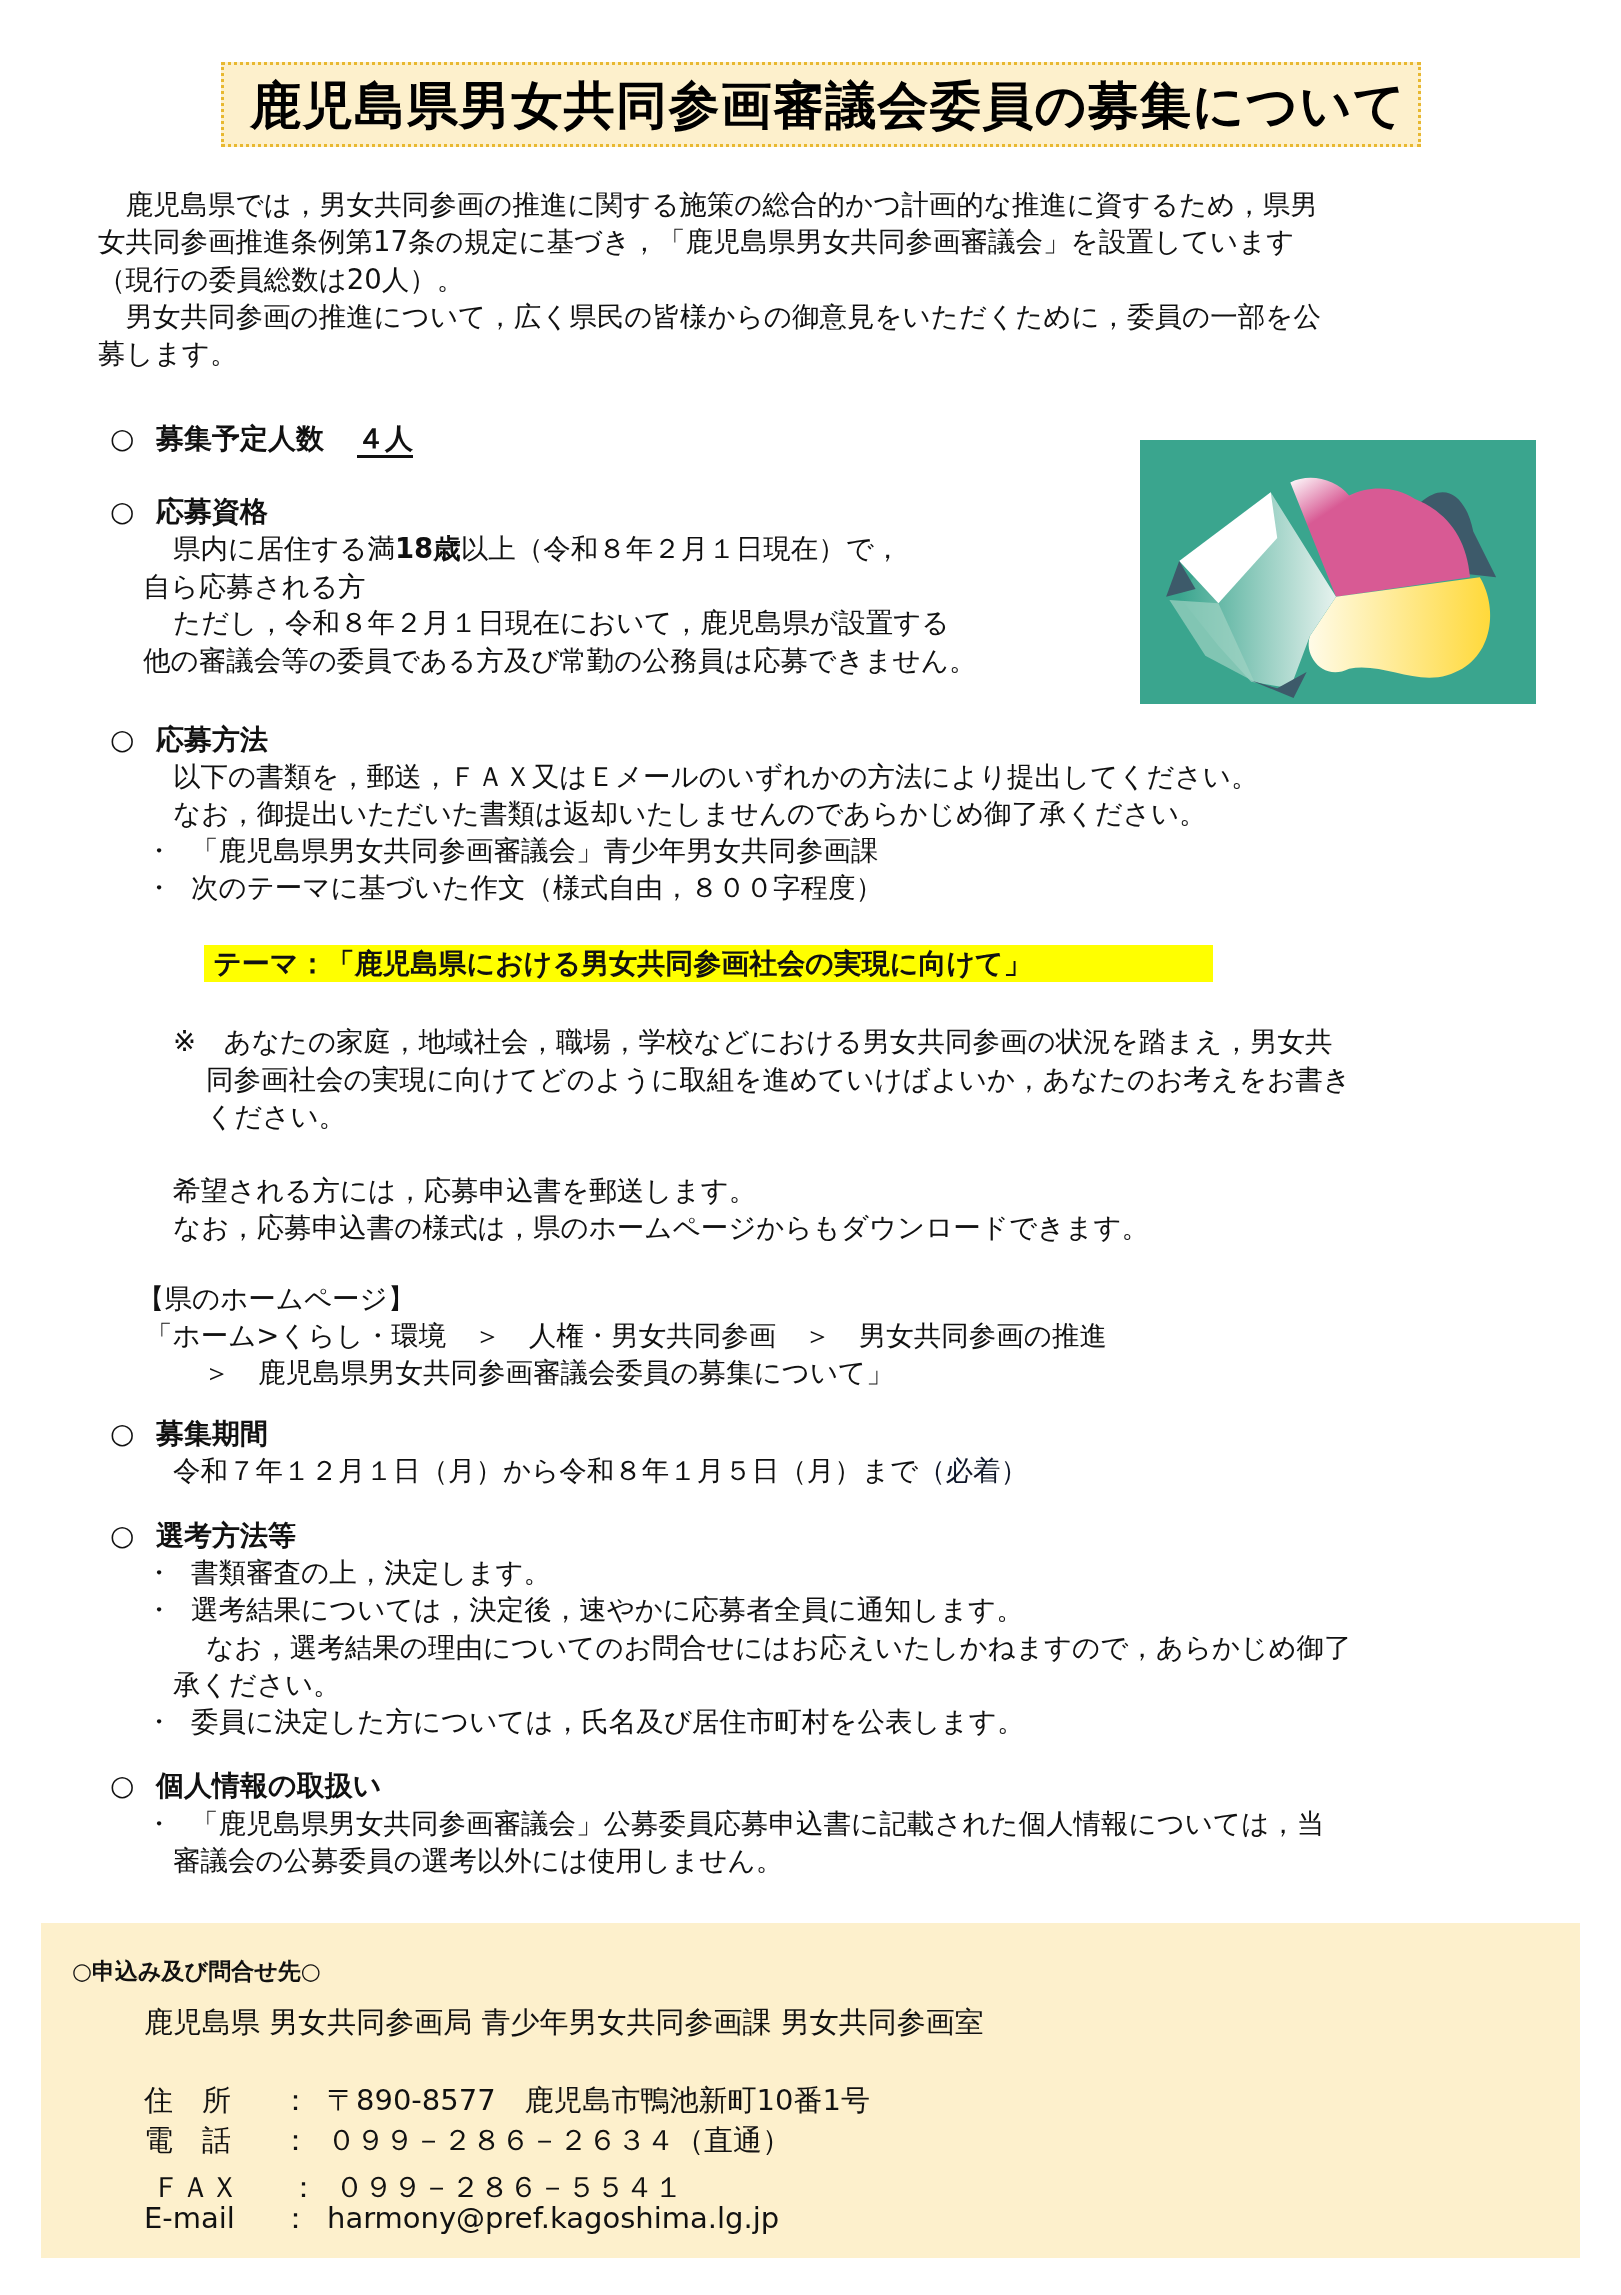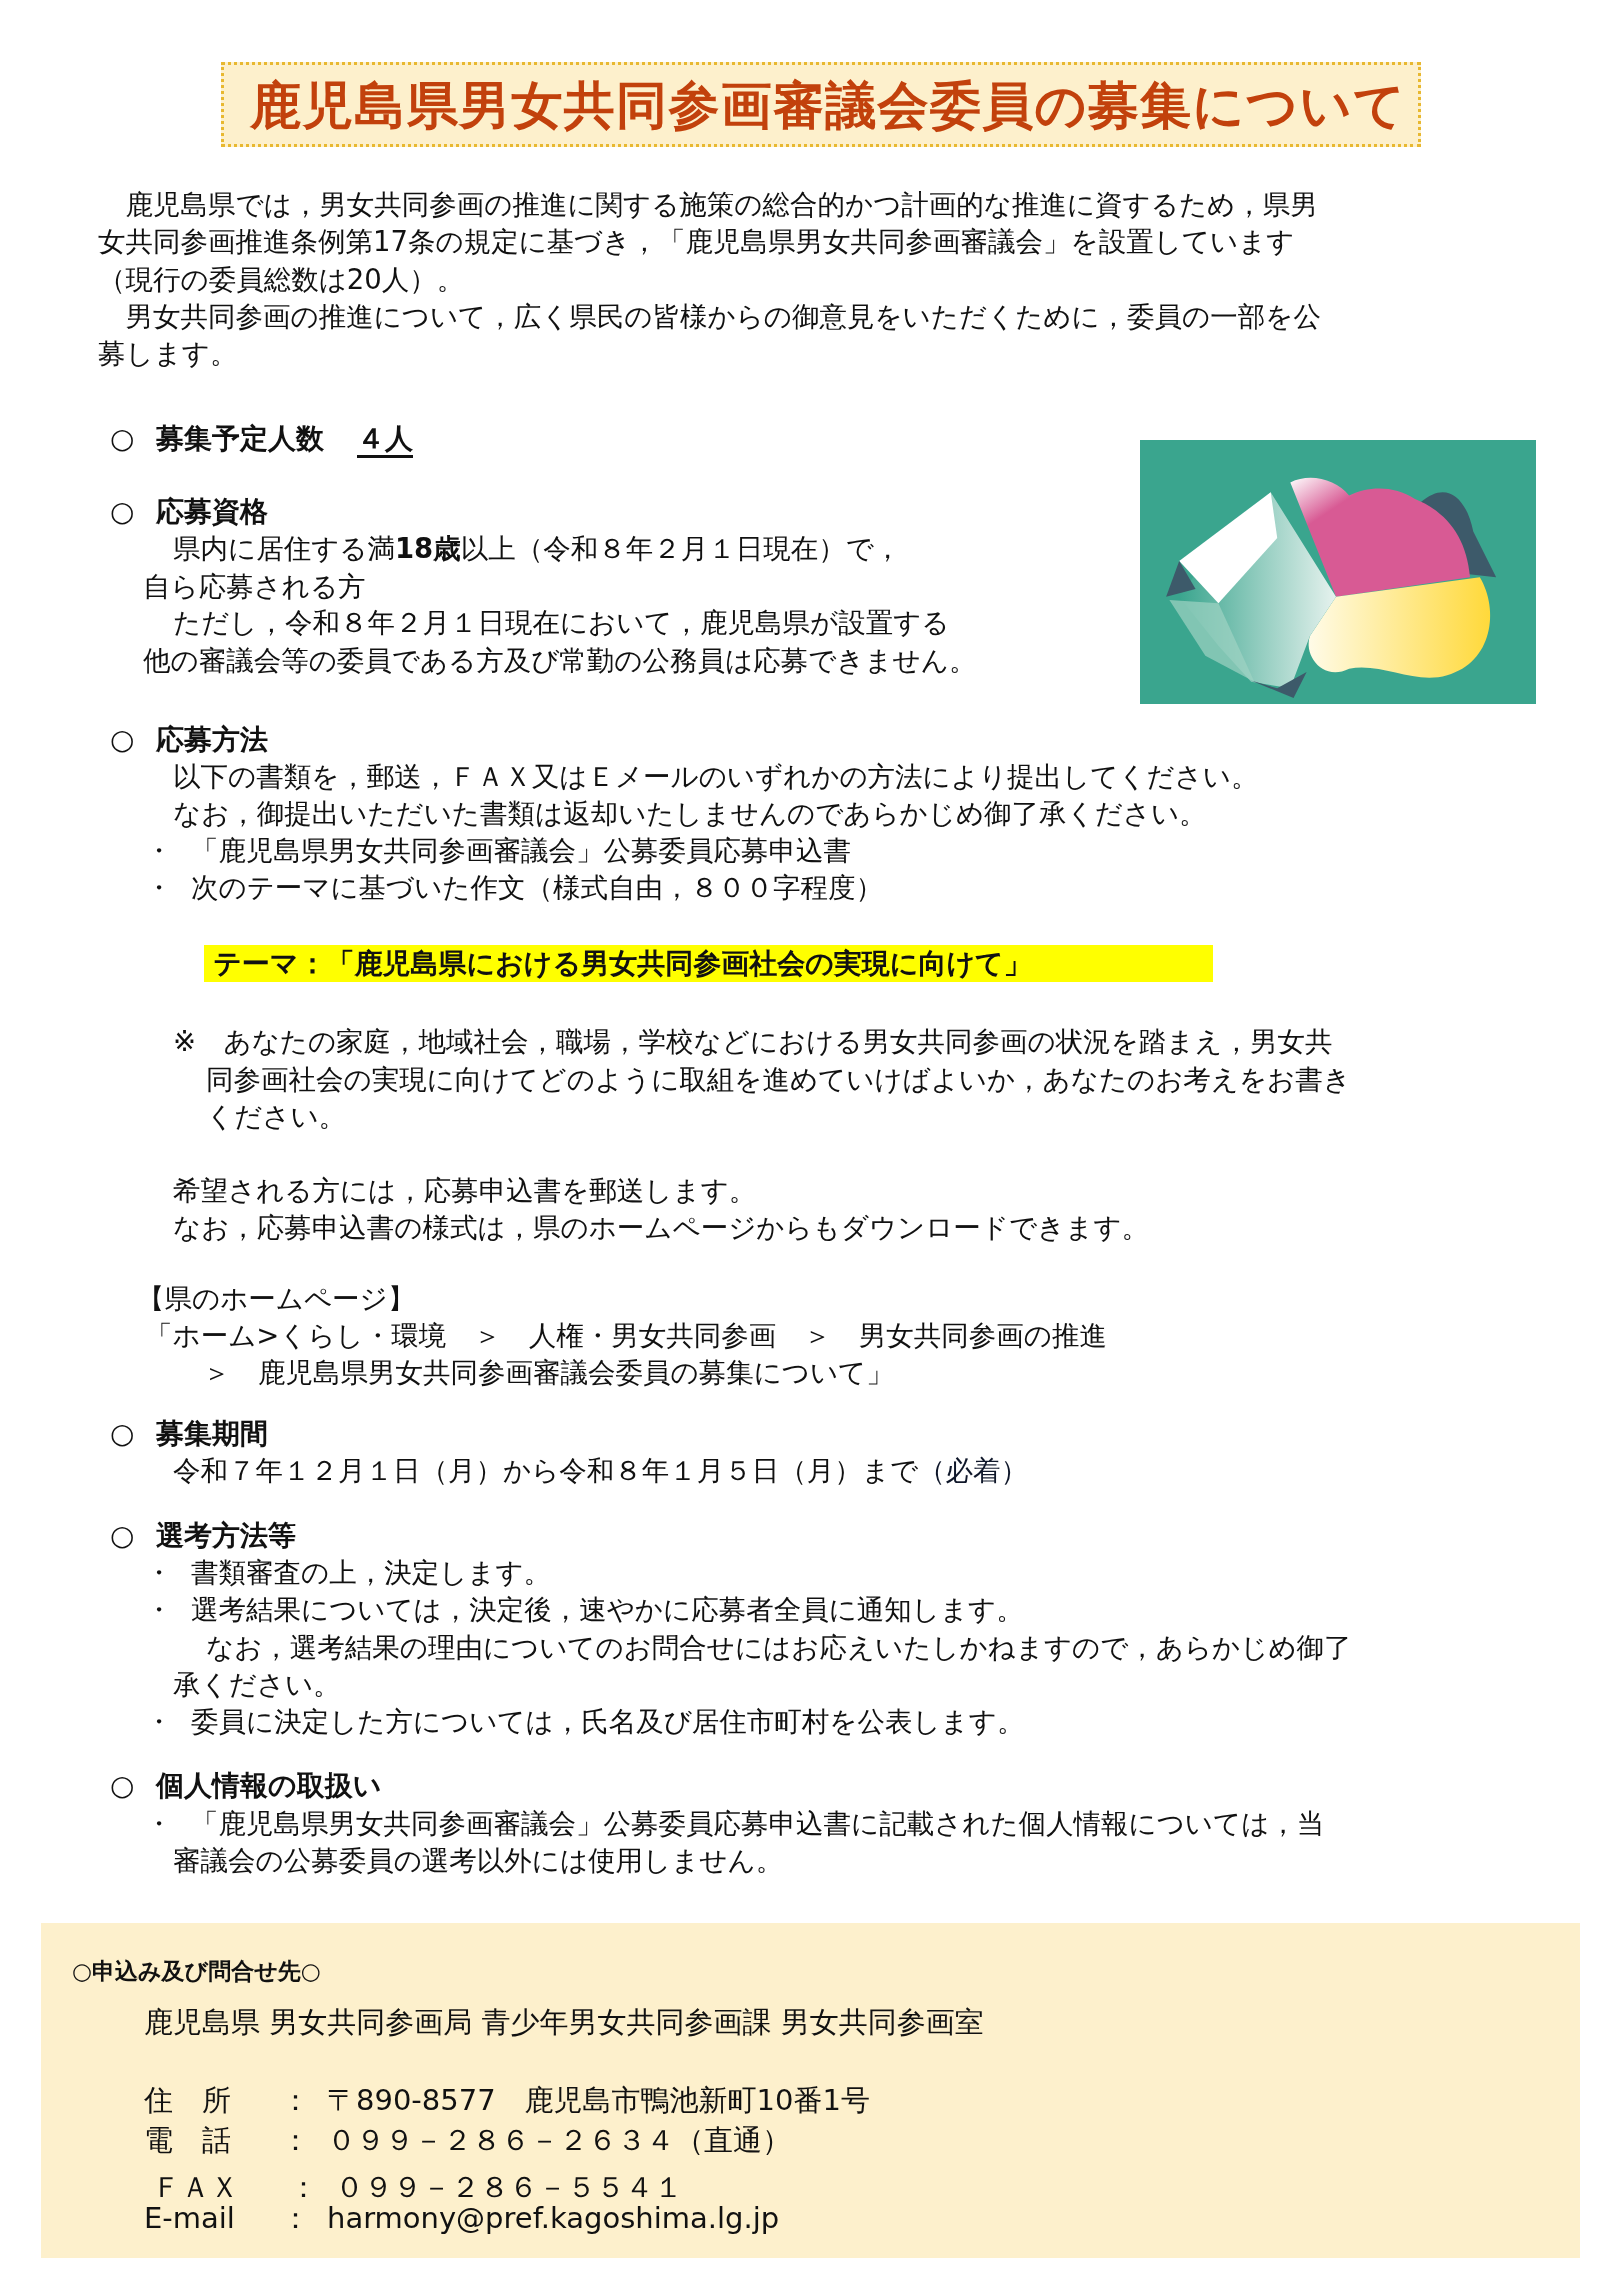--- a/index.html
+++ b/index.html
@@ -2,21 +2,21 @@
 <html style="font-size:10.5px"><head>
 <meta charset="utf-8">
 <style>
   html, body { margin:0; padding:0; background:#ffffff; }
   body { width:1622px; height:2295px; position:relative; overflow:hidden;
          font-family:"DejaVu Sans","Liberation Sans",sans-serif; color:#111; }
   .abs { position:absolute; }
   .title-box { left:221px; top:62px; width:1200px; height:85px; background:#fdf0cc;
                border:3.9px dotted #e8b830; box-sizing:border-box; }
   .title-text { position:absolute; left:26px; top:6.5px; font-size:51px; font-weight:bold;
-                letter-spacing:1.3px; white-space:nowrap; color:#c2410c; }
+                letter-spacing:1.3px; white-space:nowrap; color:#000000; }
   .line { position:absolute; white-space:nowrap; font-size:27.5px; line-height:39px; color:#111; }
   .h { font-weight:bold; font-size:28px; }
   .circ { display:inline-block; width:46px; }
   .u { text-decoration:underline; text-underline-offset:6.5px; text-decoration-thickness:2.6px; font-weight:bold; }
   .bold18 { font-weight:bold; }
   .theme { position:absolute; left:204px; top:945px; height:37px; width:1009px; background:#ffff00; }
   .theme span { position:absolute; left:9.2px; top:0; font-size:28px; line-height:37px; font-weight:bold; white-space:nowrap; }
   .red { color:#0f172a; }
   .logo { position:absolute; left:1140px; top:440px; width:396px; height:264px; background:#3aa58e; overflow:hidden; }
   .logo-text { position:absolute; left:14.4px; top:6.5px; font-size:25px; line-height:30px; color:#1e2a2a; letter-spacing:0.7px; font-family:"DejaVu Sans",sans-serif; z-index:3; white-space:nowrap; }
@@ -78,21 +78,21 @@
     <path d="M45 245 L120 250 L175 370 L100 330 Z" fill="#9fd3c3" opacity="0.7"></path>
   </svg>
 </div>
 
 <div class="line h" style="left:110px;top:720px;">
   <span class="circ">○</span><span>応募方法</span>
 </div>
 <div class="line" style="left:173px;top:757px;">以下の書類を，郵送，ＦＡＸ又はＥメールのいずれかの方法により提出してください。</div>
 <div class="line" style="left:173px;top:794px;">なお，御提出いただいた書類は返却いたしませんのであらかじめ御了承ください。</div>
 <div class="line" style="left:145px;top:831px;">
-  <span style="display:inline-block;width:46px">・</span><span>「鹿児島県男女共同参画審議会」公募委員応募申込書</span>
+  <span style="display:inline-block;width:46px">・</span><span>「鹿児島県男女共同参画審議会」青少年男女共同参画課</span>
 </div>
 <div class="line" style="left:145px;top:868px;">
   <span style="display:inline-block;width:46px">・</span><span>次のテーマに基づいた作文（様式自由，８００字程度）</span>
 </div>
 <div class="theme">
   <span>テーマ：「鹿児島県における男女共同参画社会の実現に向けて」</span>
 </div>
 <div class="line" style="left:173px;top:1022px;">※　あなたの家庭，地域社会，職場，学校などにおける男女共同参画の状況を踏まえ，男女共</div>
 <div class="line" style="left:206px;top:1060px;">同参画社会の実現に向けてどのように取組を進めていけばよいか，あなたのお考えをお書き</div>
 <div class="line" style="left:206px;top:1097px;">ください。</div>

